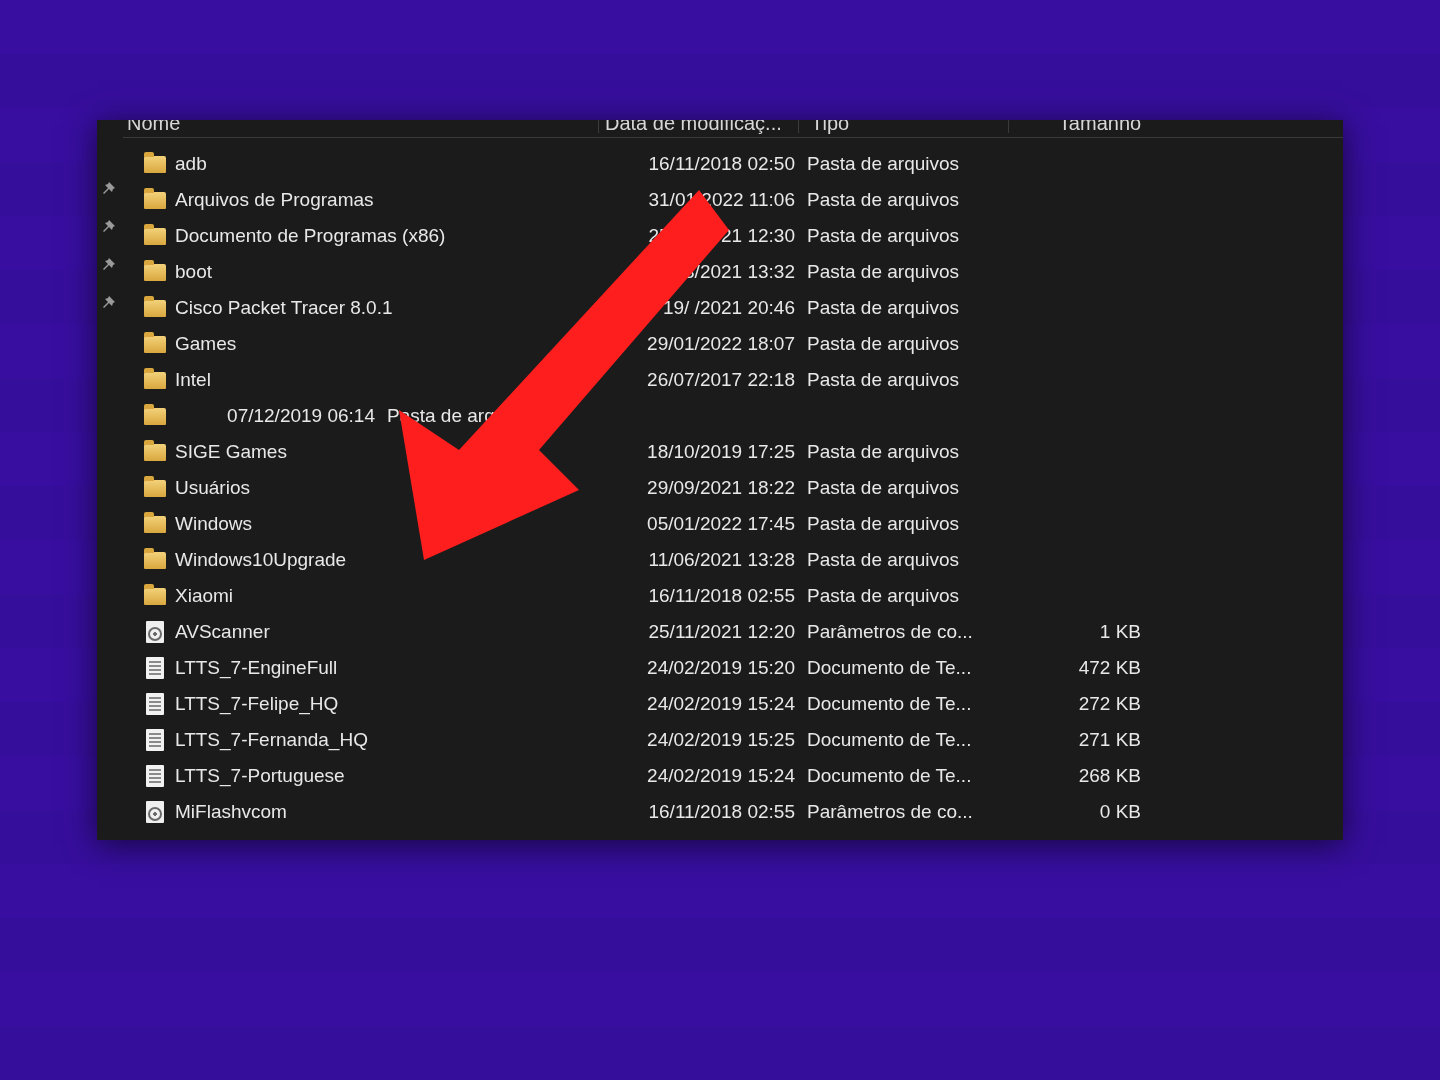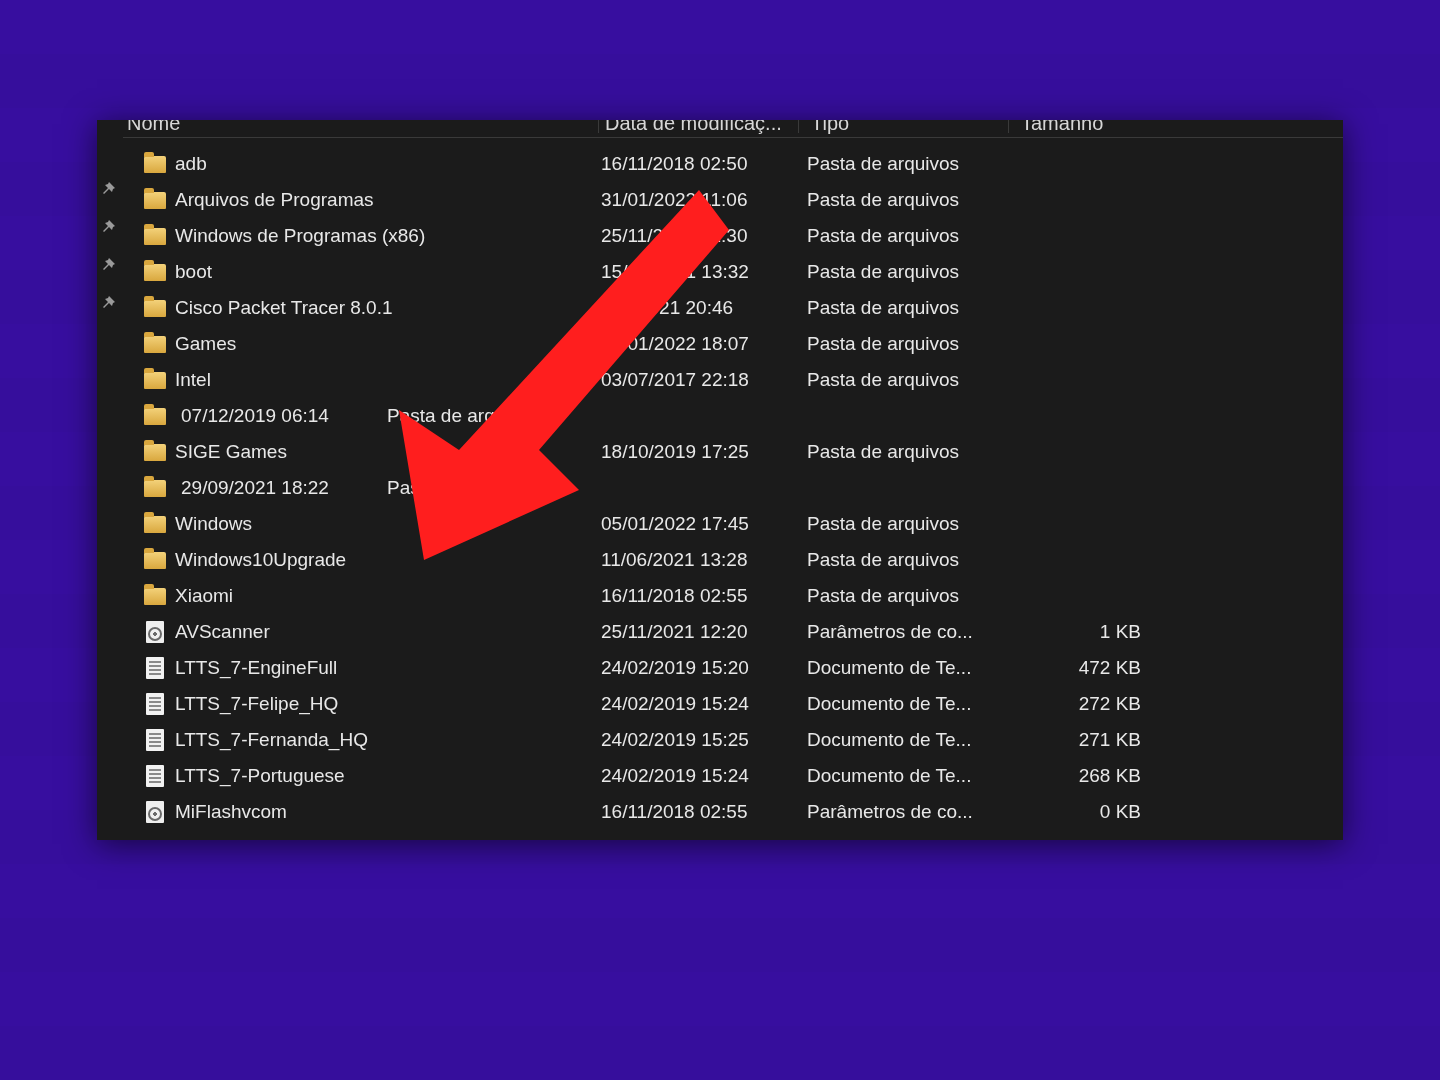--- a/index.html
+++ b/index.html
@@ -50,21 +50,21 @@
     display: flex;
     align-items: flex-end;
     color: #d7d7d7;
     font-size: 20px;
     border-bottom: 1px solid #3a3a3a;
   }
   .col-h { position: relative; height: 100%; display:flex; align-items:flex-end; padding-bottom:2px; }
   .col-h.name { left: 0; width: 476px; padding-left: 4px;}
   .col-h.date { width: 200px; padding-left: 6px;}
   .col-h.type { width: 210px; padding-left: 12px;}
-  .col-h.size { width: 170px; padding-left: 12px;}
+  .col-h.size { width: 170px; padding-left: 12px; justify-content: center;}
   .sep { position:absolute; right:0; top:4px; bottom:4px; width:1px; background:#3a3a3a;}
   .list {
     position: absolute;
     left: 0; right: 0; top: 26px; bottom: 0;
     overflow: hidden;
   }
   .row {
     display: flex;
     align-items: center;
     height: 36px;
@@ -102,21 +102,21 @@
     border-radius: 1px;
     position: relative;
   }
   .ini-icon::after{
     content:""; position:absolute; right:2px; bottom:2px; width:10px; height:10px;
     border:2px solid #6a6a6a; border-radius:50%;
     background: radial-gradient(circle at center,#6a6a6a 2px, transparent 2px);
   }
   .cell { overflow: hidden; text-overflow: ellipsis; }
   .c-name { width: 420px; }
-  .c-date { width: 200px; text-align:left; padding-left:6px;}
+  .c-date { width: 200px; text-align:right; padding-left:6px;}
   .c-type { width: 210px; text-align:left; padding-left:12px;}
   .c-size { width: 140px; text-align:right; padding-right:4px;}
   
   .arrow {
     position: absolute;
     left: 302px; top: 70px;
     width: 330px; height: 380px;
     pointer-events: none;
   }
 </style>
@@ -186,21 +186,21 @@
           </div>
           <div class="cell c-name">Arquivos de Programas</div>
           <div class="cell c-date">31/01/2022 11:06</div>
           <div class="cell c-type">Pasta de arquivos</div>
           <div class="cell c-size"></div>
         </div>
         <div class="row">
           <div class="icon-slot">
             <div class="folder-icon"></div>
           </div>
-          <div class="cell c-name">Windows de Programas (x86)</div>
+          <div class="cell c-name">Documento de Programas (x86)</div>
           <div class="cell c-date">25/11/2021 12:30</div>
           <div class="cell c-type">Pasta de arquivos</div>
           <div class="cell c-size"></div>
         </div>
         <div class="row">
           <div class="icon-slot">
             <div class="folder-icon"></div>
           </div>
           <div class="cell c-name">boot</div>
           <div class="cell c-date">15/03/2021 13:32</div>
@@ -223,21 +223,21 @@
           <div class="cell c-name">Games</div>
           <div class="cell c-date">29/01/2022 18:07</div>
           <div class="cell c-type">Pasta de arquivos</div>
           <div class="cell c-size"></div>
         </div>
         <div class="row">
           <div class="icon-slot">
             <div class="folder-icon"></div>
           </div>
           <div class="cell c-name">Intel</div>
-          <div class="cell c-date">03/07/2017 22:18</div>
+          <div class="cell c-date">26/07/2017 22:18</div>
           <div class="cell c-type">Pasta de arquivos</div>
           <div class="cell c-size"></div>
         </div>
         <div class="row">
           <div class="icon-slot">
             <div class="folder-icon"></div>
           </div>
           <div class="cell c-date">07/12/2019 06:14</div>
           <div class="cell c-type">Pasta de arquivos</div>
           <div class="cell c-size"></div>
@@ -248,20 +248,21 @@
           </div>
           <div class="cell c-name">SIGE Games</div>
           <div class="cell c-date">18/10/2019 17:25</div>
           <div class="cell c-type">Pasta de arquivos</div>
           <div class="cell c-size"></div>
         </div>
         <div class="row">
           <div class="icon-slot">
             <div class="folder-icon"></div>
           </div>
+          <div class="cell c-name">Usuários</div>
           <div class="cell c-date">29/09/2021 18:22</div>
           <div class="cell c-type">Pasta de arquivos</div>
           <div class="cell c-size"></div>
         </div>
         <div class="row">
           <div class="icon-slot">
             <div class="folder-icon"></div>
           </div>
           <div class="cell c-name">Windows</div>
           <div class="cell c-date">05/01/2022 17:45</div>

